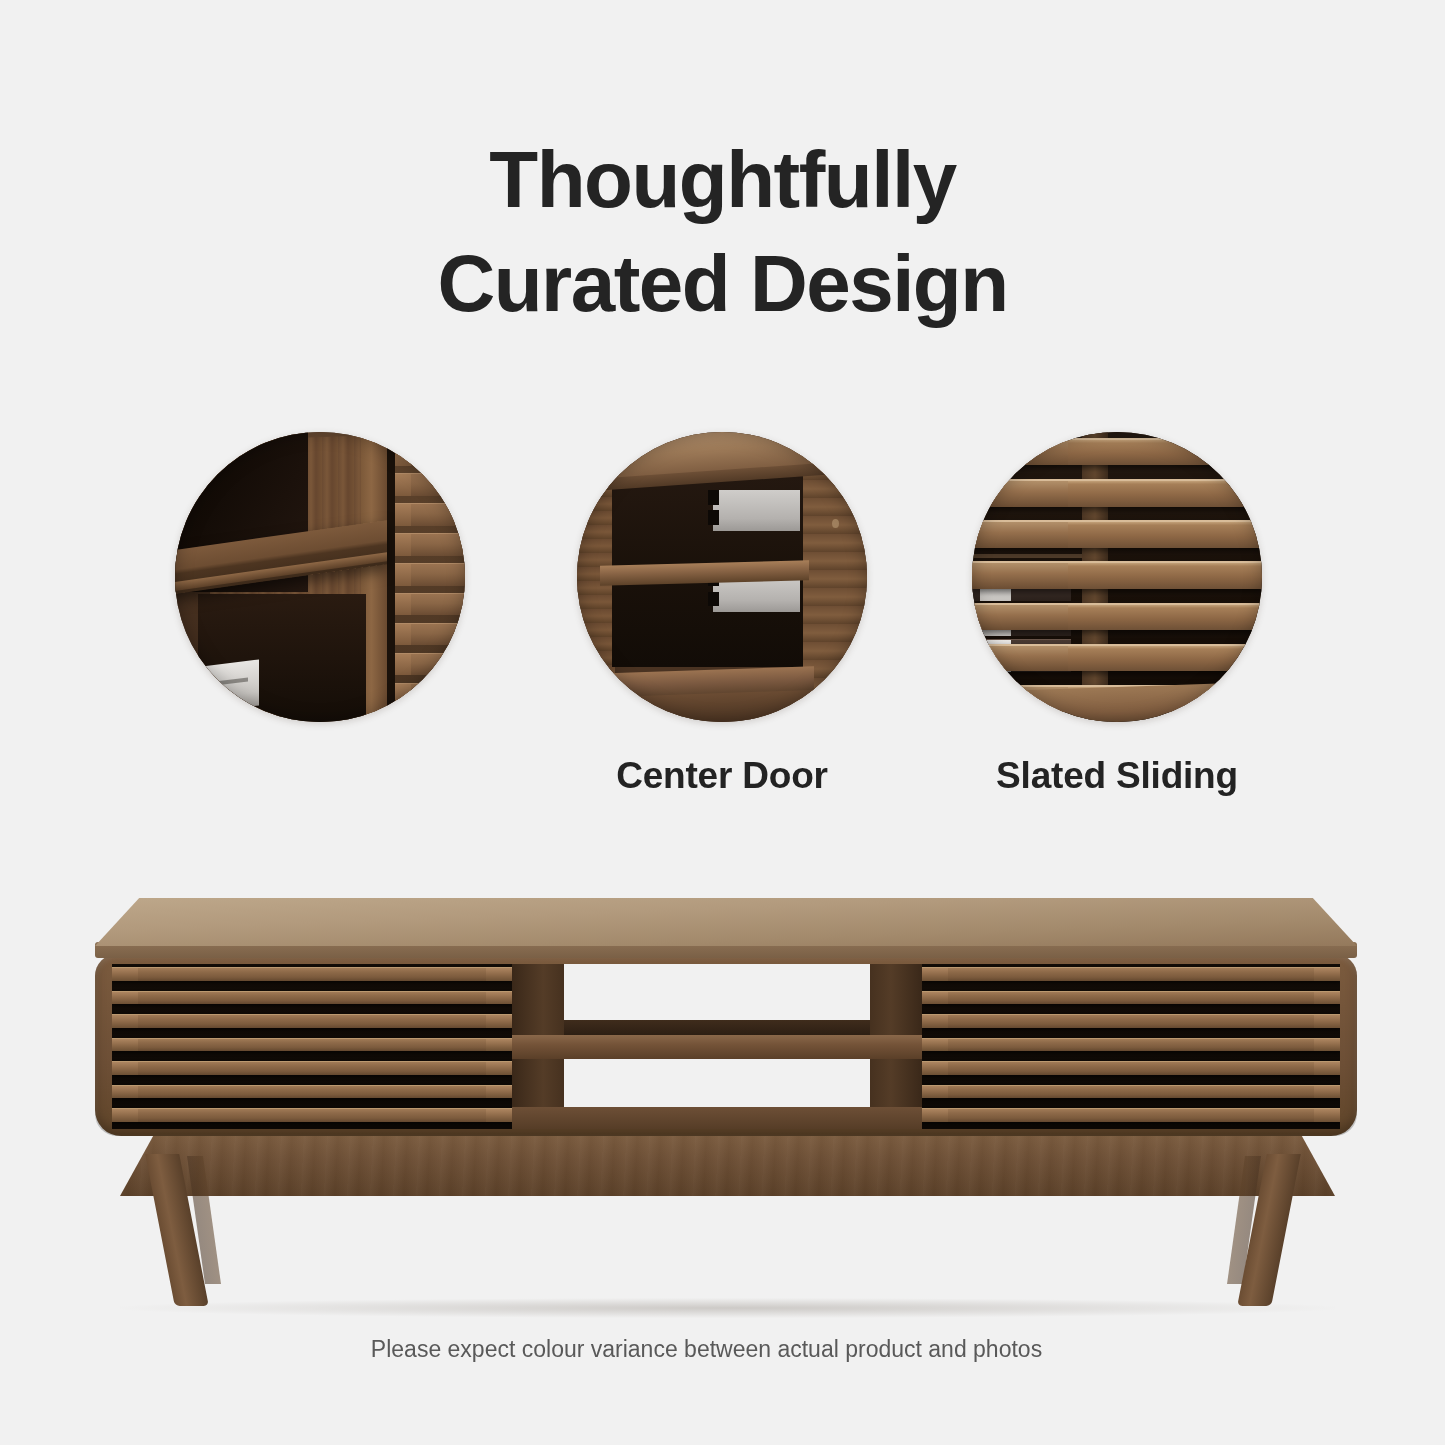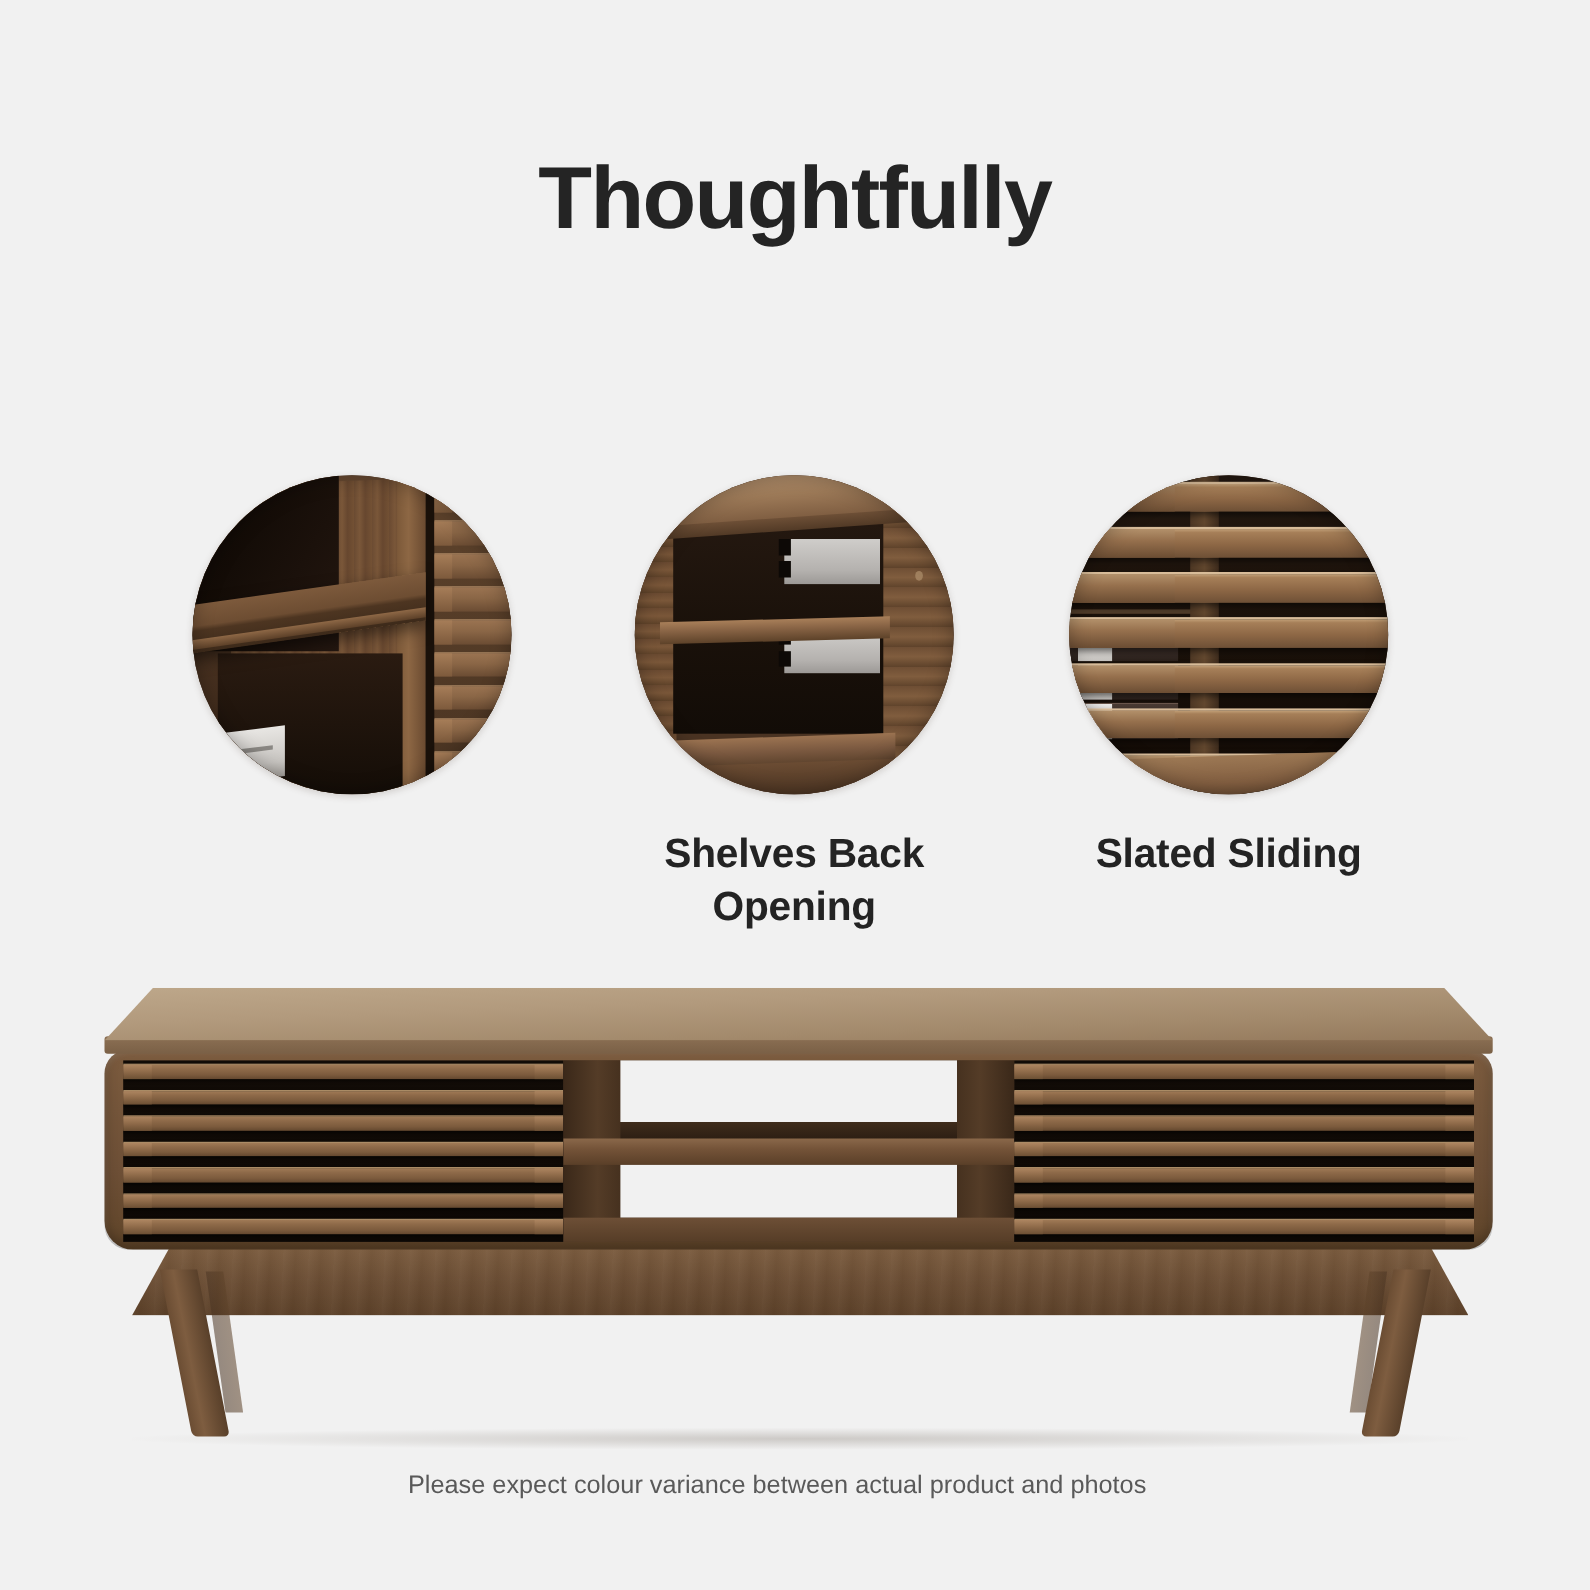--- a/index.html
+++ b/index.html
@@ -245,20 +245,21 @@
     font-size:23px;line-height:33px;color:#595959;
   }
 </style>
 </head>
 <body>
 
 <div id="stage">
 
   <div class="title-block">
     <div class="title-line">Thoughtfully</div>
+    <div class="title-line">Curated Design</div>
   </div>
 
   <div class="features">
 
     <div class="feature f1">
       <div class="circle">
         <div class="c1-bg"></div>
         <div class="c1-back-panel"></div>
         <div class="c1-dark-left"></div>
         <div class="c1-divider"></div>
@@ -313,22 +314,21 @@
         <div class="c2-notch" style="left:45%;top:48%;width:4%;height:5%;"></div>
         <div class="c2-notch" style="left:45%;top:55%;width:4%;height:5%;"></div>
         <div class="c2-midshelf"></div>
         <div class="c2-botshelf"></div>
         <div class="c2-botbar"></div>
         <div class="c2-topboard"></div>
         <div class="c2-topedge"></div>
         <div class="c2-screw"></div>
       </div>
       <div class="f-label">
-        <div>Shelves Back</div>
-        <div>Opening</div>
+        <div>Center Door</div>
       </div>
     </div>
 
     <div class="feature f3">
       <div class="circle">
         <div class="c3-bg"></div>
         <div class="c3-shelfline"></div>
         <div class="c3-books">
           <div class="c3-book" style="top:0%;">
             <div class="c3-book-label"></div>

